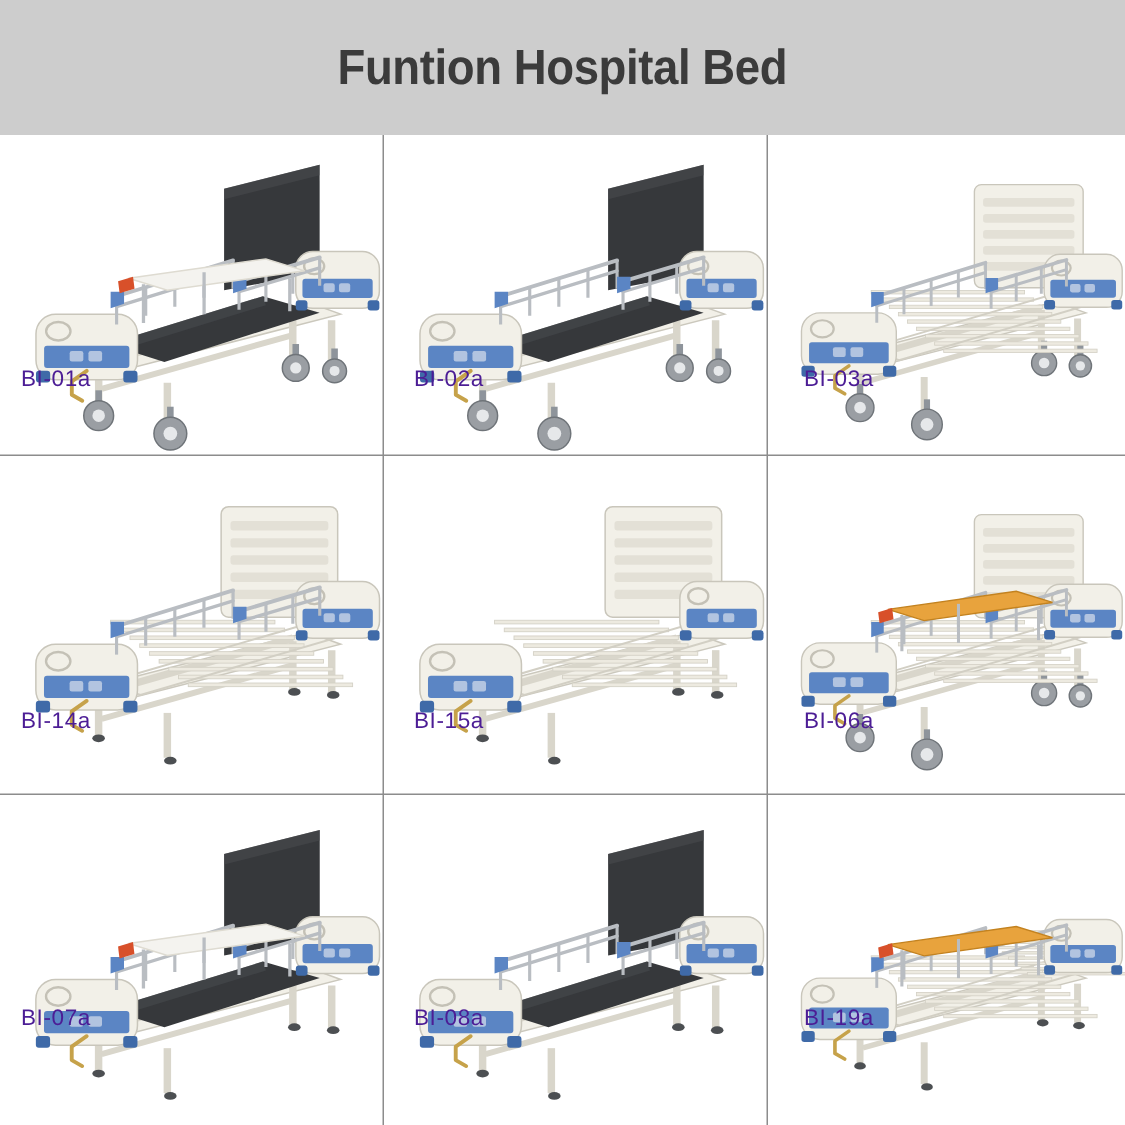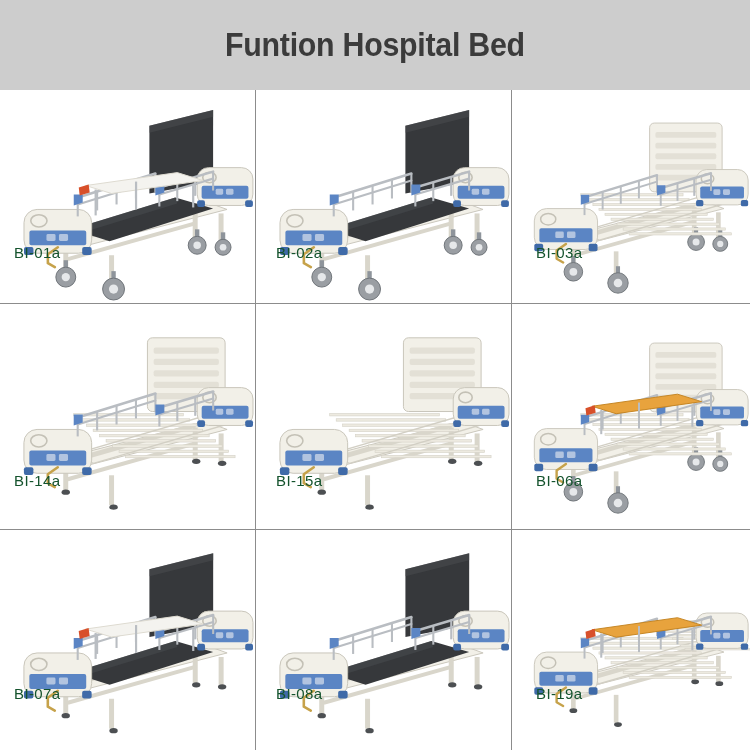--- a/index.html
+++ b/index.html
@@ -46,30 +46,30 @@
   .bed-figure{
     position:absolute;left:0;top:0;width:100%;height:100%;
   }
   .bed-figure svg{display:block;width:100%;height:100%;}
 
   .cell-label{
     position:absolute;
     font-family:"Liberation Sans", sans-serif;
     font-size:15px;
     font-weight:400;
-    color:#14532d;
+    color:#4c1d95;
     letter-spacing:0.4px;
     white-space:nowrap;
   }
   .lab-c1{left:14px;}
   .lab-c2{left:20px;}
   .lab-c3{left:24px;}
   .lab-r1{bottom:42px;}
   .lab-r2{bottom:40px;}
-  .lab-r3{bottom:48px;}
+  .lab-r3{bottom:63px;}
 </style>
 </head>
 <body>
 
 <div id="page">
 
   <div class="header">
     <div class="header-title">Funtion Hospital Bed</div>
   </div>
 

